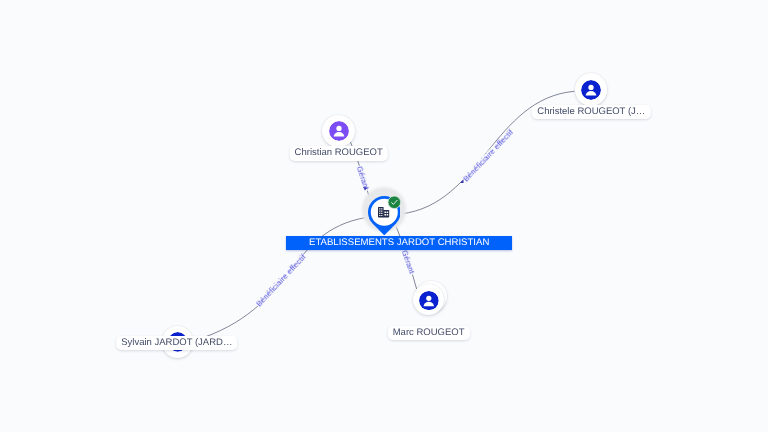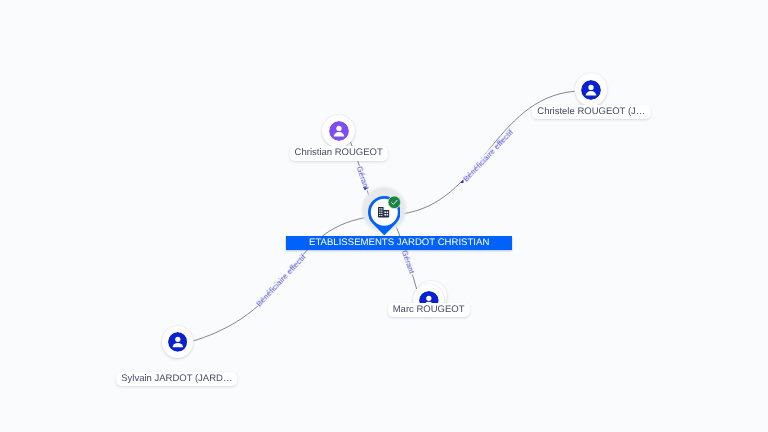--- a/index.html
+++ b/index.html
@@ -36,25 +36,25 @@
   #n-christian .pinner {left:328.9px;top:121.1px;width:20.0px;height:20.0px;}
   #n-christian .plabel {left:338.7px;top:146.3px;}
 
   #n-christele .pcircle{left:574.9px;top:73.3px;width:32.4px;height:32.4px;}
   #n-christele .pinner {left:580.6px;top:79.8px;width:20.0px;height:20.0px;}
   #n-christele .plabel {left:591.3px;top:104.9px;}
 
   #n-marc .pcircle{left:412.7px;top:283.6px;width:31.5px;height:31.5px;}
   #n-marc .pback  {left:415.2px;top:280.9px;width:31.5px;height:31.5px;}
   #n-marc .pinner {left:419.3px;top:290.5px;width:19.6px;height:19.6px;}
-  #n-marc .plabel {left:428.6px;top:303px;}
+  #n-marc .plabel {left:428.6px;top:326px;}
 
   #n-sylvain .pcircle{left:161.9px;top:326.2px;width:31.6px;height:31.6px;}
   #n-sylvain .pinner {left:167.7px;top:332.1px;width:19.7px;height:19.7px;}
-  #n-sylvain .plabel {left:176.8px;top:372px;}
+  #n-sylvain .plabel {left:176.8px;top:336px;}
 
   .elabel{position:absolute;color:#4b4ad8;font-size:7.8px;line-height:8.6px;
           white-space:nowrap;transform-origin:0 50%;letter-spacing:0.12px;
           background:#fafbfd;padding:0 0.5px;}
   #el-christele{left:465.3px;top:177.0px;transform:rotate(-46.5deg);}
   #el-sylvain  {left:258.2px;top:301.8px;transform:rotate(-46.9deg);}
   #el-christian{left:358.0px;top:162.2px;transform:rotate(71deg);}
   #el-marc     {left:402.9px;top:246.3px;transform:rotate(70deg);}
 </style>
 </head>

